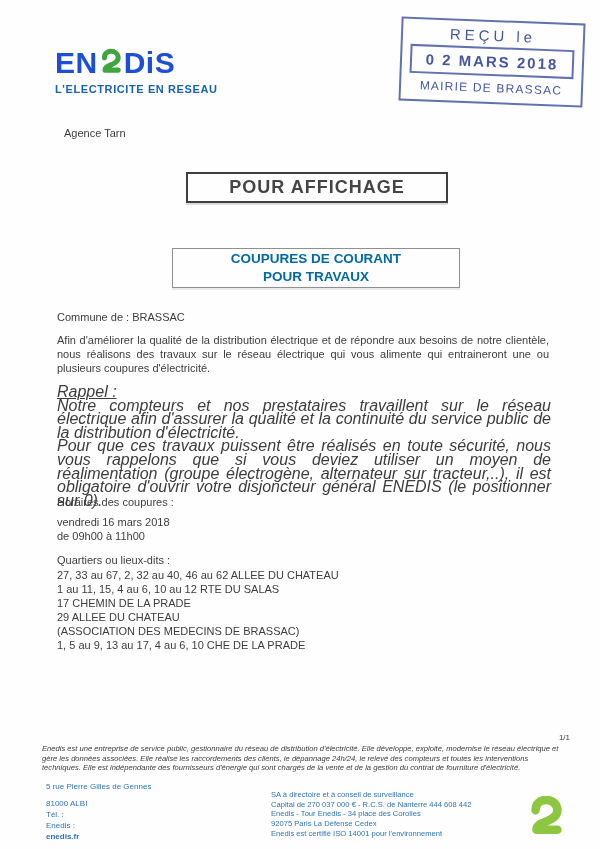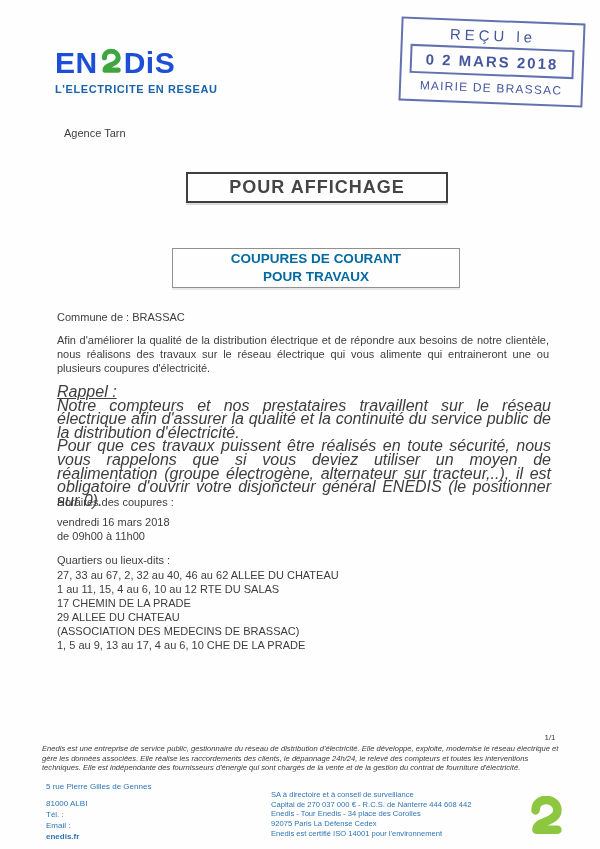--- a/index.html
+++ b/index.html
@@ -75,21 +75,21 @@
     font-size: 16px; line-height: 13.6px; font-style: italic; text-align: justify;
   }
   .rappel-heading { text-decoration: underline; }
   .horaires { position: absolute; left: 57px; top: 496px; font-size: 11px; }
   .schedule { position: absolute; left: 57px; top: 516px; font-size: 11px; line-height: 13.5px; }
   .quartiers { position: absolute; left: 57px; top: 554px; font-size: 11px; }
   .quartiers .q-label { margin-bottom: 3px; }
   .quartiers .q-item { line-height: 13.9px; }
 
   
-  .page-number { position: absolute; left: 530px; top: 733px; width: 40px; text-align: center; font-size: 8px; }
+  .page-number { position: absolute; left: 530px; top: 733px; width: 40px; text-align: right; font-size: 8px; }
   .footer-about {
     position: absolute; left: 42px; top: 744px; width: 522px;
     font-size: 7.6px; line-height: 9.7px; font-style: italic; color: #3b3b3b;
   }
   .footer-address { position: absolute; left: 46px; top: 781px; font-size: 8px; color: #2e74b5; line-height: 11px; }
   .footer-address .addr-gap { height: 6px; }
   .footer-address .website { font-weight: bold; }
   .footer-company { position: absolute; left: 271px; top: 790px; font-size: 7.6px; color: #2e74b5; line-height: 9.7px; }
   .footer-logo { position: absolute; left: 527px; top: 796px; width: 38px; height: 42px; }
 </style>
@@ -152,21 +152,21 @@
 
   <div class="page-number">1/1</div>
 
   <div class="footer-about">Enedis est une entreprise de service public, gestionnaire du réseau de distribution d'électricité. Elle développe, exploite, modernise le réseau électrique et gère les données associées. Elle réalise les raccordements des clients, le dépannage 24h/24, le relevé des compteurs et toutes les interventions techniques. Elle est indépendante des fournisseurs d'énergie qui sont chargés de la vente et de la gestion du contrat de fourniture d'électricité.</div>
 
   <div class="footer-address">
     <div>5 rue Pierre Gilles de Gennes</div>
     <div class="addr-gap"></div>
     <div>81000  ALBI</div>
     <div>Tél. :</div>
-    <div>Email :</div>
+    <div>Enedis :</div>
     <div class="website">enedis.fr</div>
   </div>
 
   <div class="footer-company">
     <div>SA à directoire et à conseil de surveillance</div>
     <div>Capital de 270 037 000 € - R.C.S. de Nanterre 444 608 442</div>
     <div>Enedis - Tour Enedis - 34 place des Corolles</div>
     <div>92075 Paris La Défense Cedex</div>
     <div>Enedis est certifié ISO 14001 pour l'environnement</div>
   </div>

